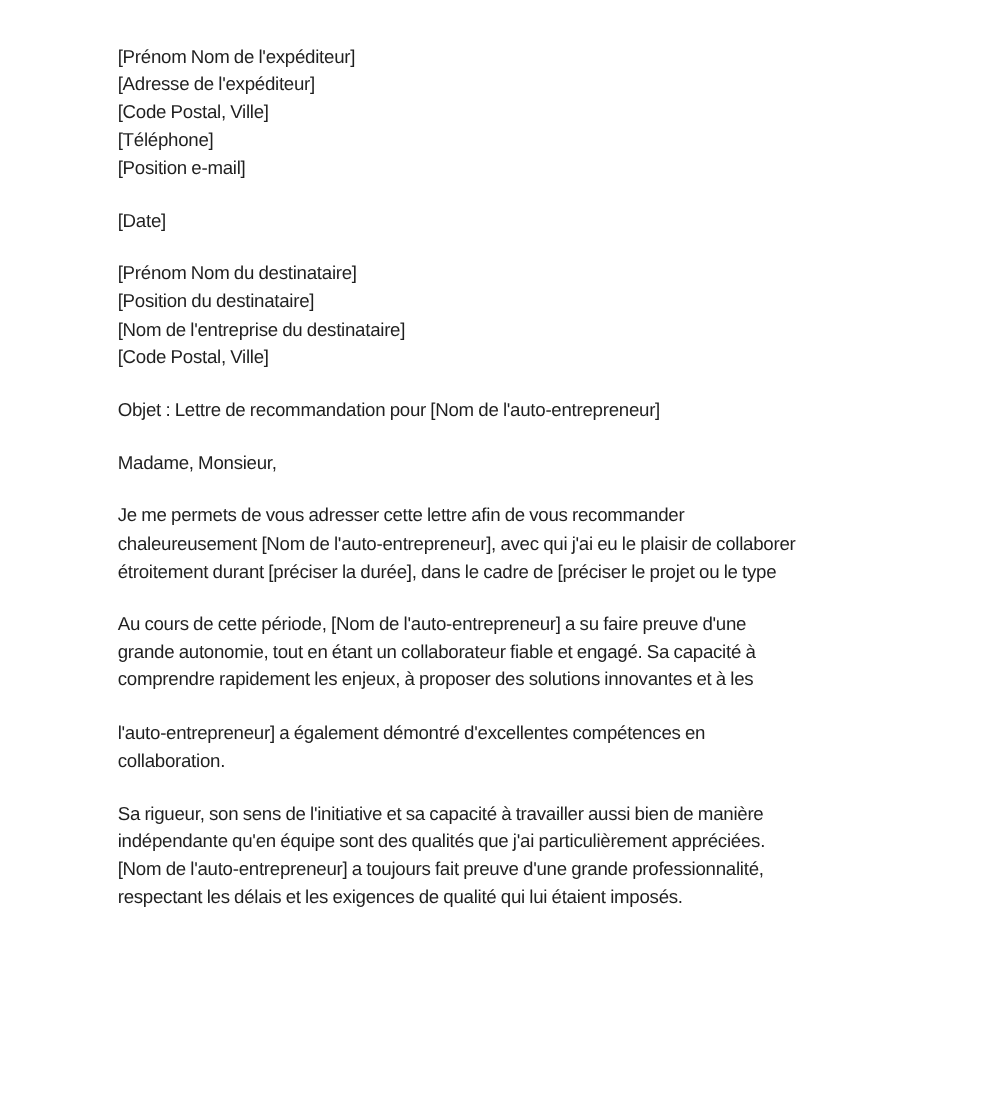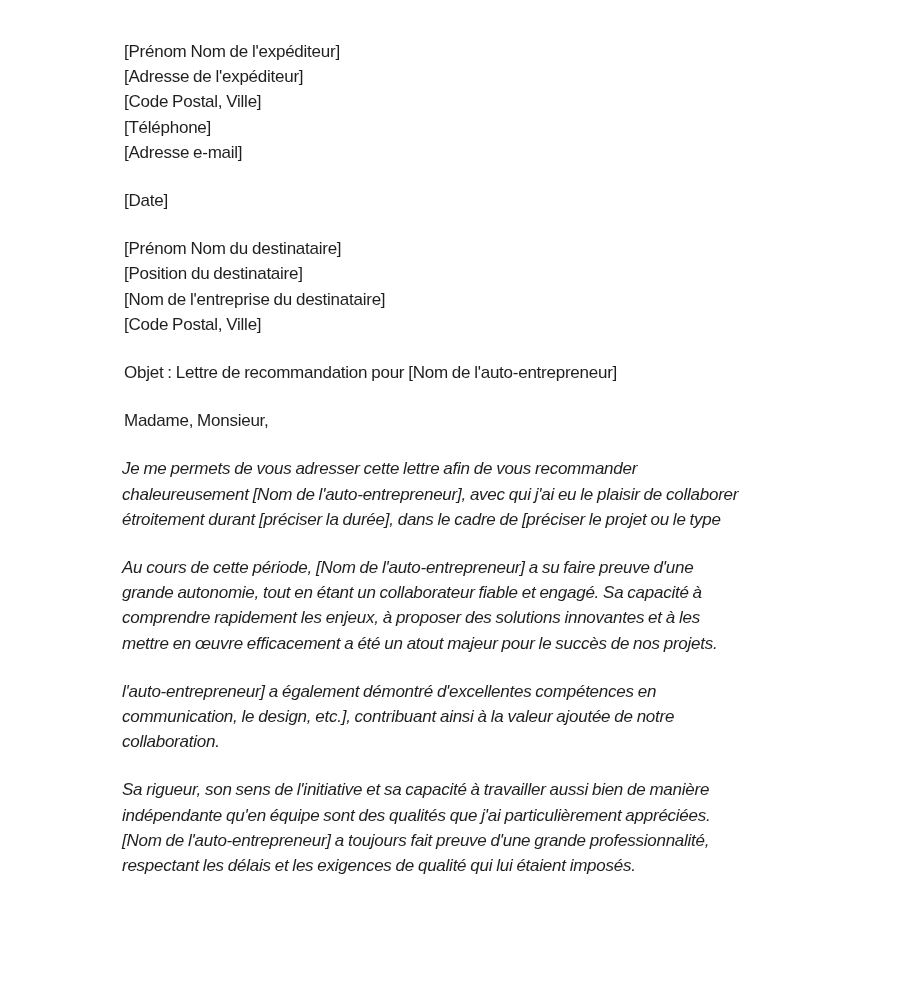--- a/index.html
+++ b/index.html
@@ -4,34 +4,34 @@
   <style>
     html, body { margin: 0; padding: 0; background: #ffffff; }
     body { width: 909px; height: 1003px; overflow: hidden; position: relative; }
     .page {
       position: absolute; left: 107px; top: 39px; width: 720px;
       font-family: "Liberation Sans", sans-serif;
       font-size: 17px; line-height: 25.2px; color: #1f1f1f;
       letter-spacing: -0.25px; word-spacing: -0.5px;
     }
     .line { display: block; white-space: nowrap; }
-    .block { margin: 0 0 23px 17px; }
-    .para { margin: 0 0 23px 15px; font-style: italic; }
+    .block { margin: 0 0 23px 0; }
+    .para { margin: 0 0 23px 0; }
   </style>
 </head>
 <body>
 
 <div class="page">
 
   <div class="block">
     <span class="line">[Prénom Nom de l'expéditeur]</span>
     <span class="line">[Adresse de l'expéditeur]</span>
     <span class="line">[Code Postal, Ville]</span>
     <span class="line">[Téléphone]</span>
-    <span class="line">[Adresse e-mail]</span>
+    <span class="line">[Position e-mail]</span>
   </div>
 
   <div class="block">
     <span class="line">[Date]</span>
   </div>
 
   <div class="block">
     <span class="line">[Prénom Nom du destinataire]</span>
     <span class="line">[Position du destinataire]</span>
     <span class="line">[Nom de l'entreprise du destinataire]</span>
@@ -49,26 +49,24 @@
   <div class="para">
     <span class="line">Je me permets de vous adresser cette lettre afin de vous recommander</span>
     <span class="line">chaleureusement [Nom de l'auto-entrepreneur], avec qui j'ai eu le plaisir de collaborer</span>
     <span class="line">étroitement durant [préciser la durée], dans le cadre de [préciser le projet ou le type</span>
   </div>
 
   <div class="para">
     <span class="line">Au cours de cette période, [Nom de l'auto-entrepreneur] a su faire preuve d'une</span>
     <span class="line">grande autonomie, tout en étant un collaborateur fiable et engagé. Sa capacité à</span>
     <span class="line">comprendre rapidement les enjeux, à proposer des solutions innovantes et à les</span>
-    <span class="line">mettre en œuvre efficacement a été un atout majeur pour le succès de nos projets.</span>
   </div>
 
   <div class="para">
     <span class="line">l'auto-entrepreneur] a également démontré d'excellentes compétences en</span>
-    <span class="line">communication, le design, etc.], contribuant ainsi à la valeur ajoutée de notre</span>
     <span class="line">collaboration.</span>
   </div>
 
   <div class="para">
     <span class="line">Sa rigueur, son sens de l'initiative et sa capacité à travailler aussi bien de manière</span>
     <span class="line">indépendante qu'en équipe sont des qualités que j'ai particulièrement appréciées.</span>
     <span class="line">[Nom de l'auto-entrepreneur] a toujours fait preuve d'une grande professionnalité,</span>
     <span class="line">respectant les délais et les exigences de qualité qui lui étaient imposés.</span>
   </div>
 

